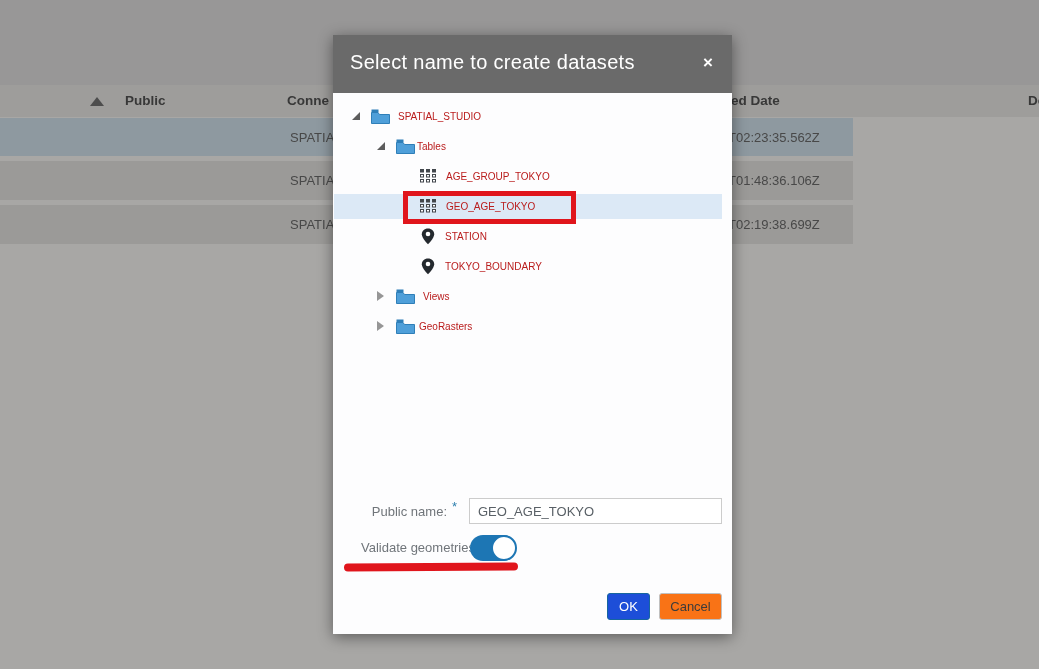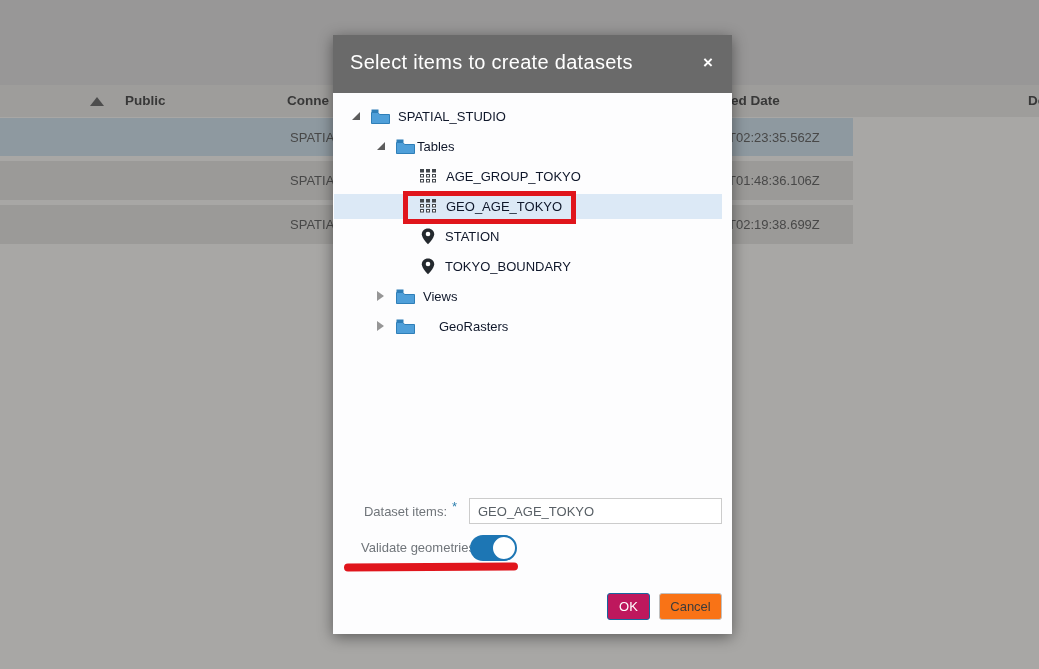--- a/index.html
+++ b/index.html
@@ -28,42 +28,42 @@
            background:#fdfdfe; box-shadow:0 3px 14px rgba(0,0,0,0.45); }
   .modal-titlebar { position:absolute; left:0; top:0; width:100%; height:58px; background:#6a6a6a; }
   .modal-title { position:absolute; left:17px; top:16px; color:#ffffff; font-size:20px; font-weight:400;
                  letter-spacing:0.3px; white-space:nowrap; }
   .modal-close { position:absolute; right:13px; top:17px; color:#ffffff; font-size:17px; font-weight:bold;
                  width:22px; height:22px; text-align:center; line-height:22px; cursor:pointer; }
 
   
   .tree-row { position:absolute; left:0; width:399px; height:24px; display:flex; align-items:center; }
   .tree-selection { position:absolute; left:1px; top:159px; width:388px; height:25px; background:#dce9f6; }
-  .tree-label { font-size:13px; color:#0f172a; white-space:nowrap;text-align:center; }
+  .tree-label { font-size:10px; color:#b91c1c; white-space:nowrap;text-align:center; }
   .arrow-open { width:0; height:0; border-left:8px solid transparent; border-bottom:8px solid #5c5c5c;
                 display:inline-block; }
   .arrow-closed { width:0; height:0; border-top:5px solid transparent; border-bottom:5px solid transparent;
                   border-left:7px solid #969696; display:inline-block; }
   .icon-slot { display:inline-flex; align-items:center; justify-content:center; }
 
   
   .fld-label { position:absolute; font-size:13px; color:#70757a; white-space:nowrap; }
   .req-star { position:absolute; font-size:13px; color:#2e7fae; }
   .name-input { position:absolute; left:136px; top:463px; width:253px; height:26px;
                 border:1px solid #cccccc; background:#ffffff; font-size:13px; color:#596066;
                 padding:0 8px; font-family:"Liberation Sans","DejaVu Sans",sans-serif; }
   .toggle { position:absolute; left:137px; top:500px; width:46px; height:26px; border-radius:13px;
             background:#1d76b4; cursor:pointer; }
   .toggle-knob { position:absolute; right:-1px; top:0; width:26px; height:26px; border-radius:50%;
                  background:#ffffff; border:2px solid #1d76b4; }
 
   
   .btn { position:absolute; top:558px; height:27px; font-size:13px; text-align:center; line-height:25px;
          border-radius:3px; cursor:pointer; font-family:"Liberation Sans","DejaVu Sans",sans-serif; }
-  .btn-ok { left:274px; width:43px; background:#be185d; border:1px solid #16669f; color:#ffffff; }
+  .btn-ok { left:274px; width:43px; background:#1d4ed8; border:1px solid #16669f; color:#ffffff; }
   .btn-cancel { left:326px; width:63px; background:#f97316; border:1px solid #c0c0c0; color:#3c3c3c; }
 
   
   .anno-box { position:absolute; left:70px; top:156px; width:173px; height:33px;
               border:5px solid #e0151c; pointer-events:none; }
   .anno-underline { position:absolute; left:11px; top:528px; width:174px; height:8px;
                     background:#e0151c; border-radius:4px; transform:rotate(-0.4deg); pointer-events:none; }
 </style>
 </head>
 <body>
@@ -87,21 +87,21 @@
   <span class="cell" style="left:728px">T01:48:36.106Z</span>
 </div>
 <div class="bg-row bg-row3">
   <span class="cell" style="left:290px">SPATIA</span>
   <span class="cell" style="left:728px">T02:19:38.699Z</span>
 </div>
 
 <div class="modal">
 
   <div class="modal-titlebar">
-    <span class="modal-title">Select items to create datasets</span>
+    <span class="modal-title">Select name to create datasets</span>
     <span class="modal-close">×</span>
   </div>
 
   <div class="tree-selection"></div>
 
   <div class="tree-row" style="top:69px">
     <span class="icon-slot" style="margin-left:19px">
         <span class="arrow-open"></span>
       </span>
     <span class="icon-slot" style="margin-left:11px">
@@ -196,26 +196,26 @@
   <div class="tree-row" style="top:279px">
     <span class="icon-slot" style="margin-left:44px">
         <span class="arrow-closed"></span>
       </span>
     <span class="icon-slot" style="margin-left:12px">
       <svg width="19" height="15" viewBox="0 0 19 15">
           <path d="M0.5 3.5 h6.5 l1.5 2 h10 v9 h-18 z" fill="#4f9fd9" stroke="#2f7fb8" stroke-width="1"></path>
           <rect x="0.5" y="0.5" width="7" height="3" fill="#2f7fb8"></rect>
         </svg>
     </span>
-    <span class="tree-label" style="margin-left:24px">GeoRasters</span>
+    <span class="tree-label" style="margin-left:4px">GeoRasters</span>
   </div>
 
   <div class="anno-box"></div>
 
-  <div class="fld-label" style="left:20px; top:469px; width:94px; text-align:right;">Dataset items:</div>
+  <div class="fld-label" style="left:20px; top:469px; width:94px; text-align:right;">Public name:</div>
   <div class="req-star" style="left:119px; top:464px;">*</div>
   <input class="name-input" type="text" value="GEO_AGE_TOKYO" style="">
 
   <div class="fld-label" style="left:28px; top:505px;">Validate geometries</div>
   <div class="toggle">
     <div class="toggle-knob"></div>
   </div>
 
   <div class="anno-underline"></div>
 

